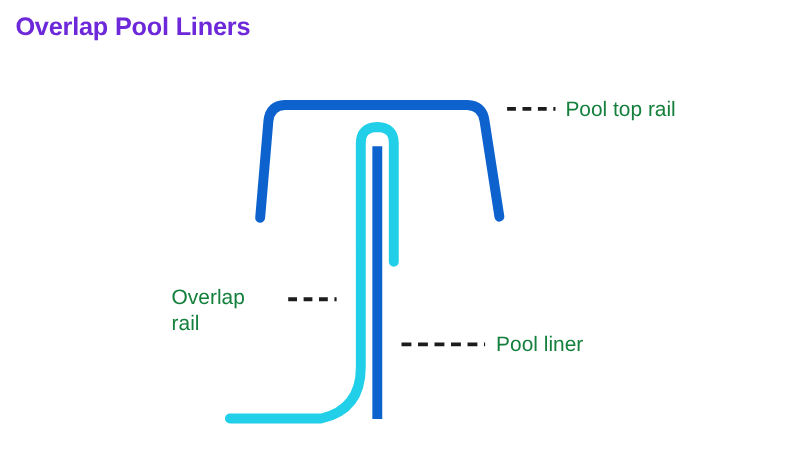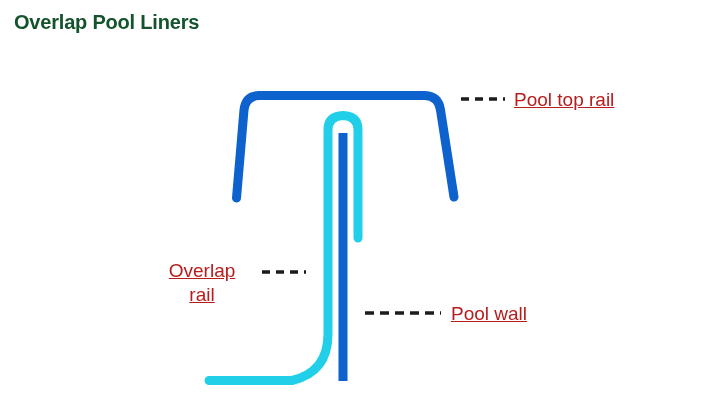--- a/index.html
+++ b/index.html
@@ -13,59 +13,58 @@
     position: relative;
     overflow: hidden;
     font-family: "Liberation Sans", sans-serif;
     -webkit-font-smoothing: antialiased;
   }
 
   #page-title {
     position: absolute;
     left: 14px;
     top: 11px;
-    font-size: 20px;
+    font-size: 23px;
     font-weight: bold;
-    color: #14532d;
+    color: #6d28d9;
     letter-spacing: -0.2px;
     white-space: nowrap;
   }
 
   #diagram-canvas {
     position: absolute;
     left: 0;
     top: 0;
     width: 723px;
     height: 417px;
   }
 
   .anno-label {
     position: absolute;
     font-size: 19px;
-    color: #b91c1c;
+    color: #15803d;
     white-space: nowrap;
     line-height: 1.28;
-    text-decoration: underline;
   }
 
   #label-pool-top-rail {
     left: 514px;
     top: 88px;
   }
 
   #label-pool-wall {
     left: 451px;
     top: 302px;
   }
 
   #label-overlap-liner {
     left: 156px;
     top: 259px;
     width: 92px;
-    text-align: center;
+    text-align: left;
     white-space: normal;
   }
 </style>
 </head>
 <body>
 
 <div id="page-title">Overlap Pool Liners</div>
 
 <svg id="diagram-canvas" viewBox="0 0 723 417" xmlns="http://www.w3.org/2000/svg">
 
@@ -90,13 +89,13 @@
 
   <line x1="262" y1="272" x2="306" y2="272" stroke="#1c1c1c" stroke-width="3.5" stroke-dasharray="8 6"></line>
 
   <line x1="365" y1="313" x2="441" y2="313" stroke="#1c1c1c" stroke-width="3.5" stroke-dasharray="9 6"></line>
 </svg>
 
 <div class="anno-label" id="label-pool-top-rail">Pool top rail</div>
 
 <div class="anno-label" id="label-overlap-liner"><span>Overlap</span><br><span>rail</span></div>
 
-<div class="anno-label" id="label-pool-wall">Pool wall</div>
+<div class="anno-label" id="label-pool-wall">Pool liner</div>
 
 </body></html>

